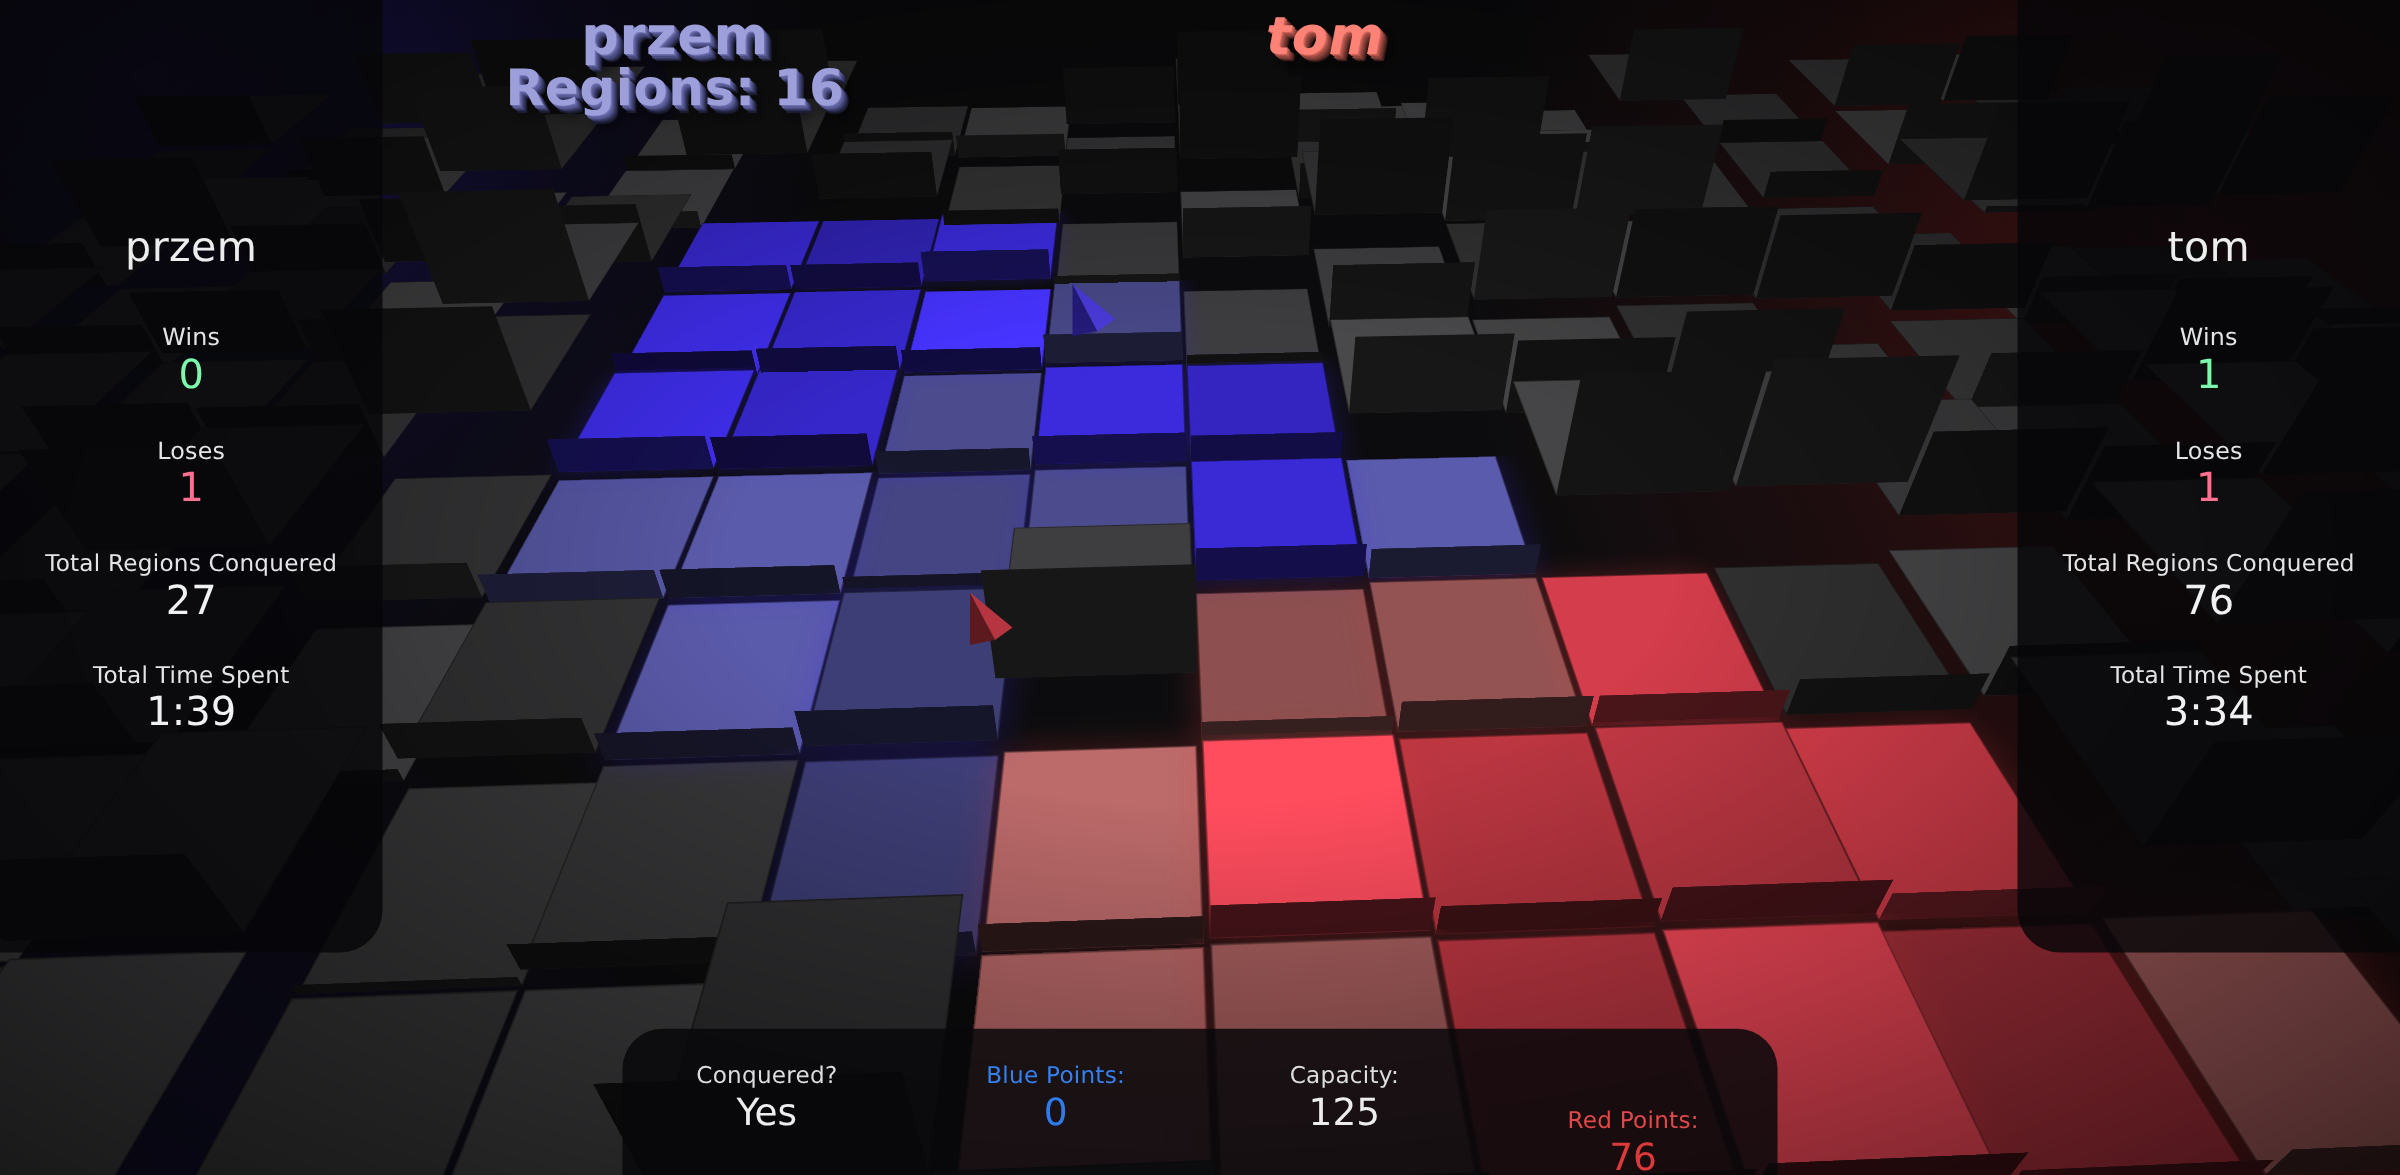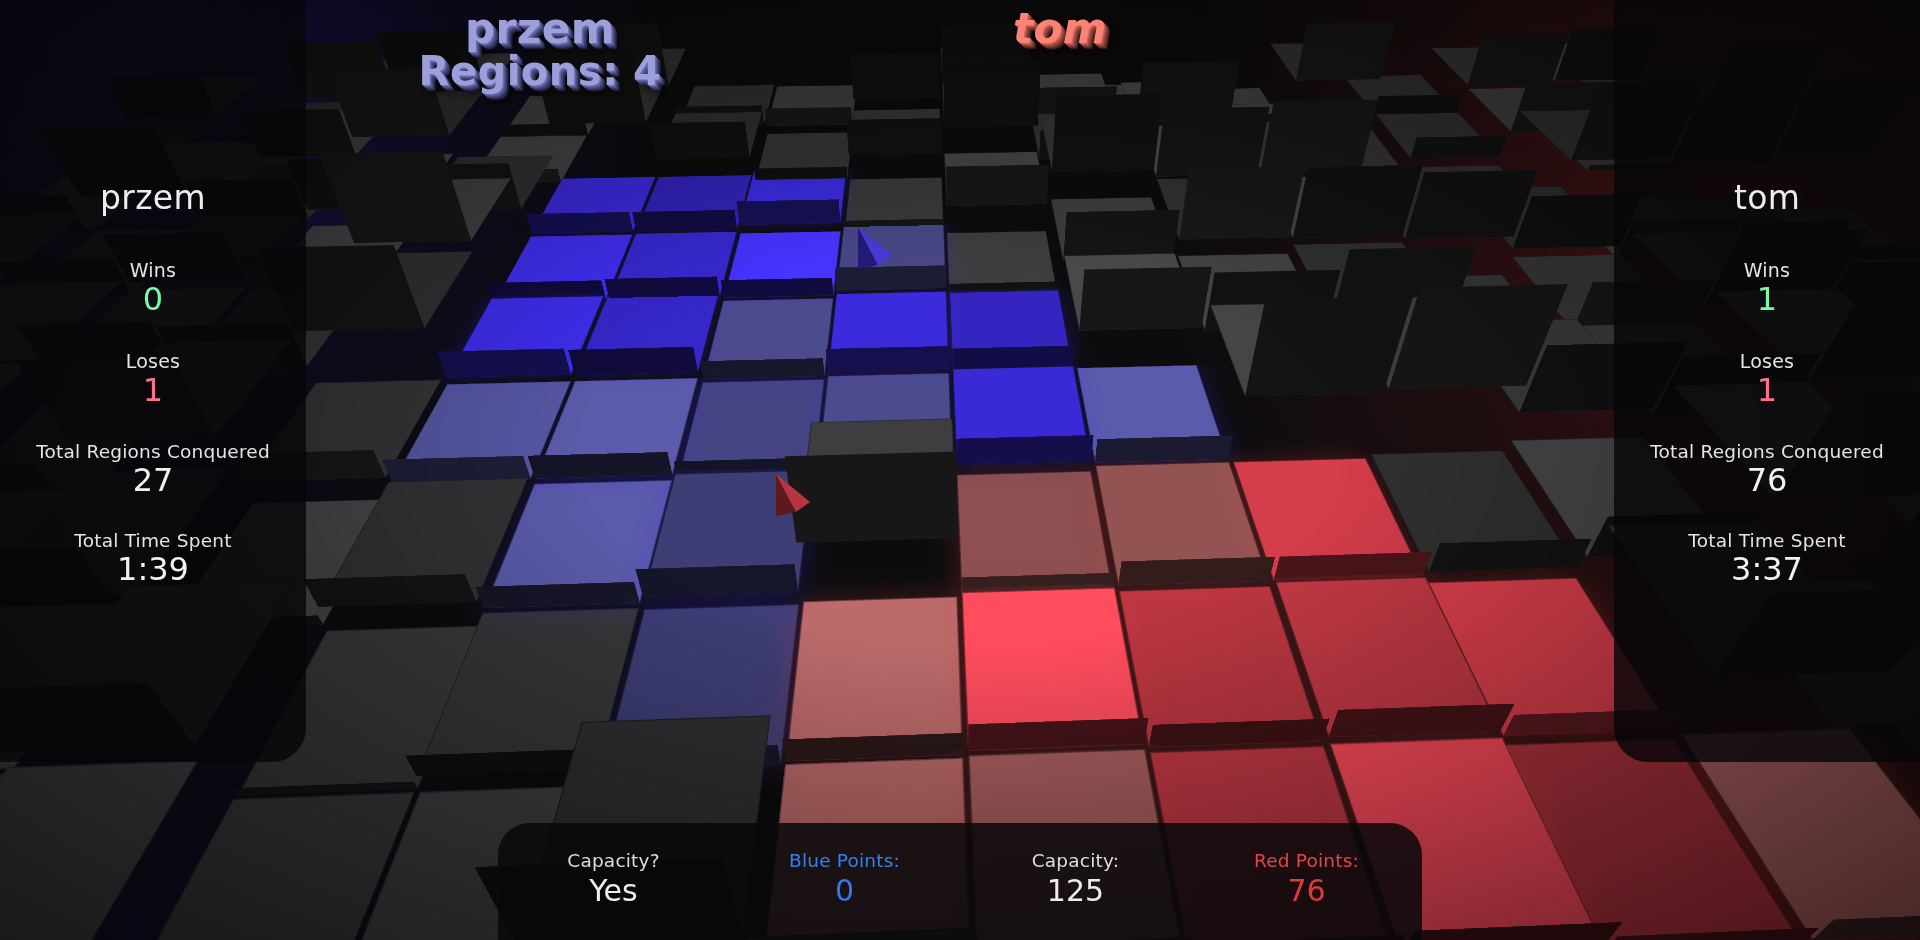--- a/index.html
+++ b/index.html
@@ -149,21 +149,21 @@
     background:rgba(8,8,10,.86);
     border-top-left-radius:32px; border-top-right-radius:32px;
     display:flex; align-items:flex-start; justify-content:space-around;
     padding-top:27px;
   }
   .info-cell { text-align:center; min-width:120px; }
   .info-label { font-size:18.5px; font-weight:400; letter-spacing:.2px; }
   .info-value { font-size:30px; font-weight:400; margin-top:2px; }
   .c-white .info-label { color:#dcdddf; } .c-white .info-value { color:#ededee; }
   .c-blue  .info-label { color:#3480ef; } .c-blue  .info-value { color:#2f7bed; }
-  .c-red   .info-label { color:#e14848; } .c-red   .info-value { color:#dd3a3a; }
+  .c-red   .info-label { color:#e14848;margin-top:36px; } .c-red   .info-value { color:#dd3a3a; }
 
   
   .pyramid { position:absolute; pointer-events:none; }
 </style>
 </head>
 <body>
 
 <div id="scene">
   <div class="glow blue"></div>
   <div class="glow red"></div>
@@ -762,21 +762,21 @@
           <polygon points="6,2 6,44 26,40" fill="#5c1a1f"></polygon>
           <polygon points="6,2 26,40 40,30" fill="#b73540"></polygon>
         </svg></div>
     </div>
   <div class="vignette"></div>
 </div>
 
 <div id="header">
   <div id="hdr-blue" class="hdr-team">
     <span class="nm">przem</span>
-    <span class="rg">Regions: 4</span>
+    <span class="rg">Regions: 16</span>
   </div>
 
 
   <div id="hdr-red" class="hdr-team">
     <span class="nm">tom</span>
   </div>
 </div>
 
 <div id="panel-left" class="stats-panel">
   <div class="panel-spacer"></div>
@@ -812,28 +812,28 @@
       <div class="stat-block">
         <div class="stat-label">Loses</div>
         <div class="stat-value lose">1</div>
       </div>
       <div class="stat-block wide">
         <div class="stat-label">Total Regions Conquered</div>
         <div class="stat-value plain">76</div>
       </div>
       <div class="stat-block wide">
         <div class="stat-label">Total Time Spent</div>
-        <div class="stat-value plain">3:37</div>
+        <div class="stat-value plain">3:34</div>
       </div>
     </div>
 </div>
 
 <div id="infobar">
     <div class="info-cell c-white">
-      <div class="info-label">Capacity?</div>
+      <div class="info-label">Conquered?</div>
       <div class="info-value">Yes</div>
     </div>
     <div class="info-cell c-blue">
       <div class="info-label">Blue Points:</div>
       <div class="info-value">0</div>
     </div>
     <div class="info-cell c-white">
       <div class="info-label">Capacity:</div>
       <div class="info-value">125</div>
     </div>

